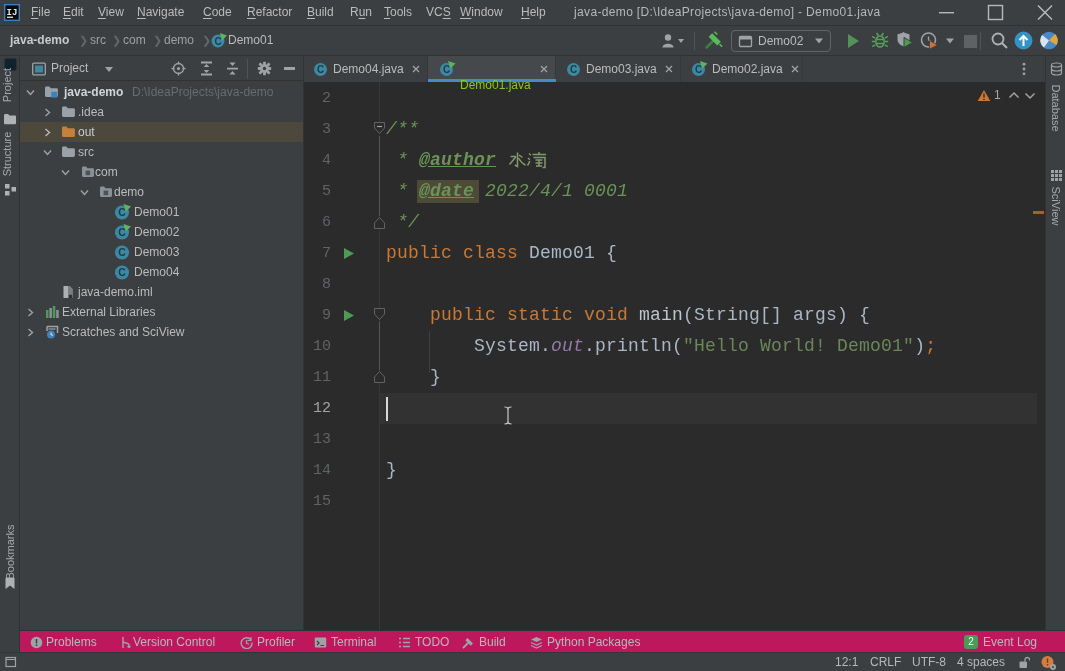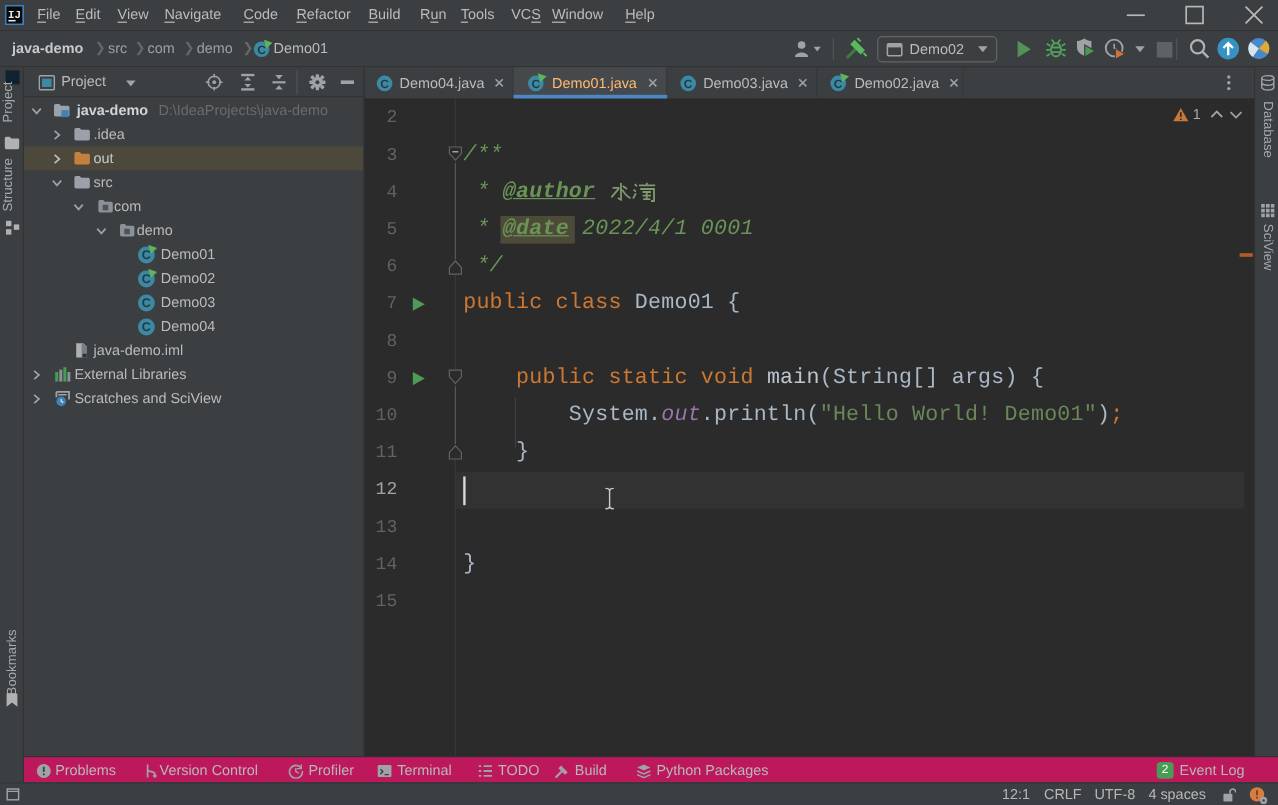--- a/index.html
+++ b/index.html
@@ -65,20 +65,21 @@
     <div class="menuitem" style="left:98px"><u>V</u>iew</div>
     <div class="menuitem" style="left:137px"><u>N</u>avigate</div>
     <div class="menuitem" style="left:203px"><u>C</u>ode</div>
     <div class="menuitem" style="left:247px"><u>R</u>efactor</div>
     <div class="menuitem" style="left:307px"><u>B</u>uild</div>
     <div class="menuitem" style="left:350px">R<u>u</u>n</div>
     <div class="menuitem" style="left:384px"><u>T</u>ools</div>
     <div class="menuitem" style="left:426px">VC<u>S</u></div>
     <div class="menuitem" style="left:460px"><u>W</u>indow</div>
     <div class="menuitem" style="left:521px"><u>H</u>elp</div>
+    <div id="wintitle">java-demo [D:\IdeaProjects\java-demo] - Demo01.java</div>
     <svg class="abs" style="left:938px;top:0" width="18" height="25" viewBox="0 0 18 25">
       <rect x="1" y="12" width="15" height="1.4" fill="#b6b8ba"></rect>
     </svg>
     <svg class="abs" style="left:987px;top:0" width="18" height="25" viewBox="0 0 18 25">
       <rect x="1.5" y="5.5" width="14" height="14" fill="none" stroke="#b6b8ba" stroke-width="1.4"></rect>
     </svg>
     <svg class="abs" style="left:1036px;top:0" width="18" height="25" viewBox="0 0 18 25">
       <path d="M2 5.5 L16 19.5 M16 5.5 L2 19.5" stroke="#b6b8ba" stroke-width="1.5"></path>
     </svg>
   </div>
@@ -355,21 +356,21 @@
             <path d="M2 2 L8 8 M8 2 L2 8" stroke="#9fa3a6" stroke-width="1.3"></path>
           </svg>
       </div>
       <div class="tab" style="left:125px;width:128px;background:#45494b">
         <div class="abs" style="left:0;bottom:0;width:128px;height:3px;background:#4a88c7"></div>
         <svg class="abs" style="left:11px;top:5px" width="17" height="16" viewBox="0 0 17 16">
           <circle cx="7.5" cy="8.5" r="6.5" fill="#3d89a3"></circle>
           <text x="7.5" y="12.3" font-size="10" fill="#1f3b46" font-weight="bold" text-anchor="middle" font-family="Liberation Sans">C</text>
           <path d="M9 0 L16.5 2.6 L11.2 7.6 Z" fill="#5fb35f"></path>
         </svg>
-        <span class="abs" style="left:32px;top:0;line-height:26px;color:#fdba74">Demo01.java</span>
+        <span class="abs" style="left:32px;top:16px;line-height:26px;color:#84cc16">Demo01.java</span>
         <svg class="abs" style="left:111px;top:8px" width="10" height="10" viewBox="0 0 10 10">
             <path d="M2 2 L8 8 M8 2 L2 8" stroke="#9fa3a6" stroke-width="1.3"></path>
           </svg>
       </div>
       <div class="tab" style="left:253px;width:125px">
         <svg class="abs" style="left:10px;top:6px" width="15" height="15" viewBox="0 0 15 15">
           <circle cx="7.5" cy="7.5" r="6.5" fill="#3d89a3"></circle>
           <text x="7.5" y="11.3" font-size="10" fill="#1f3b46" font-weight="bold" text-anchor="middle" font-family="Liberation Sans">C</text>
         </svg>
         <span class="abs" style="left:30px;top:0;line-height:26px">Demo03.java</span>

